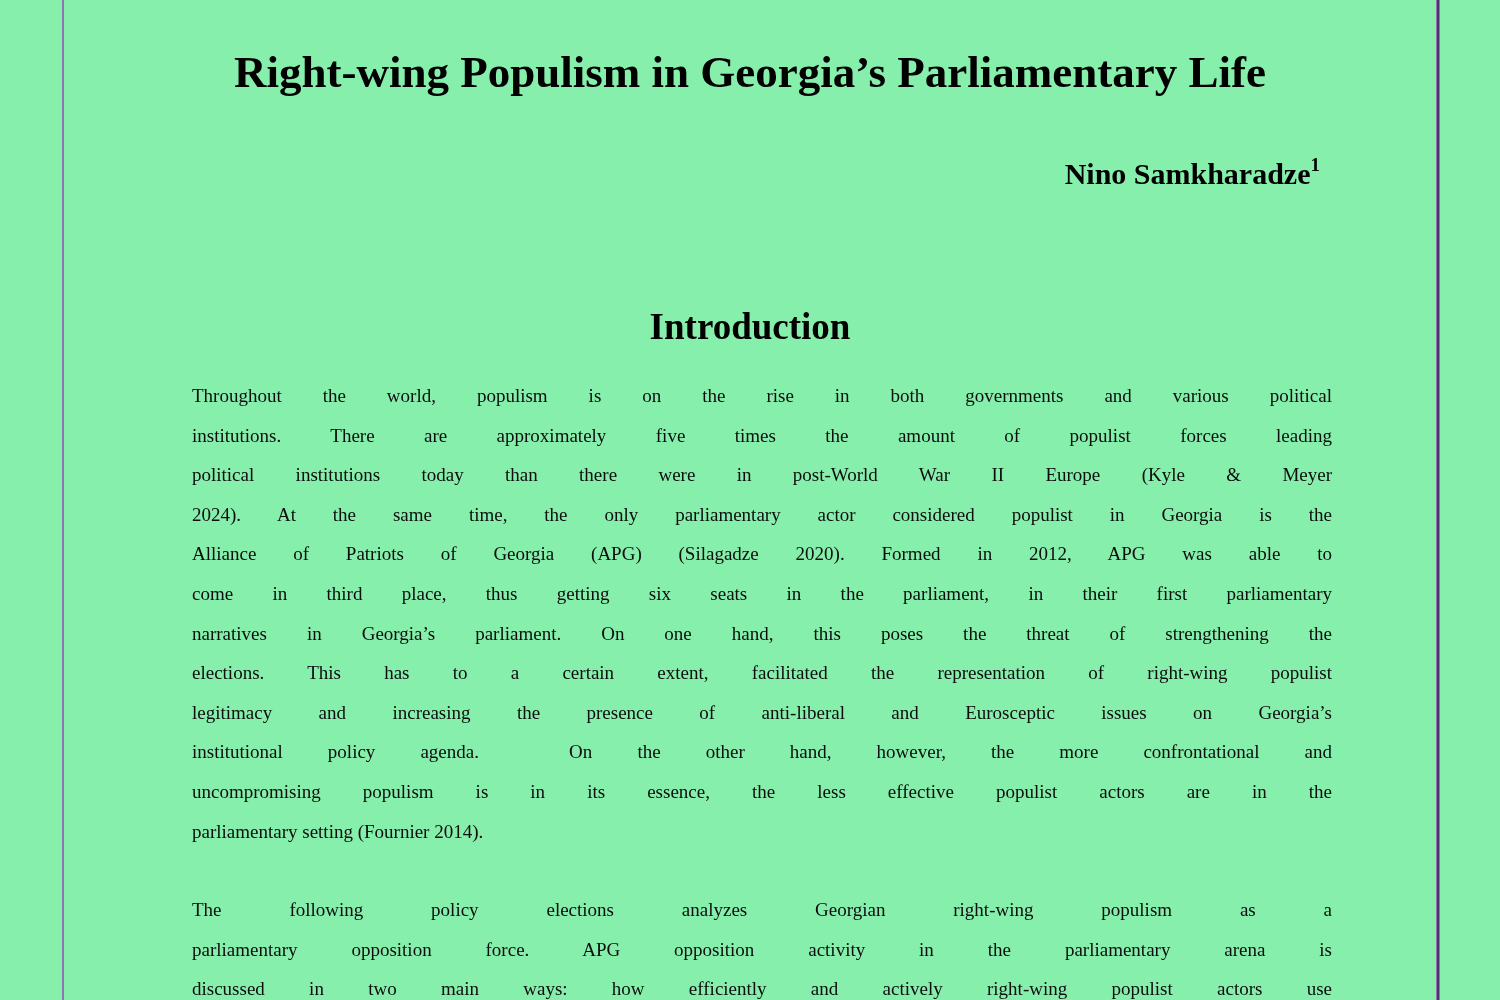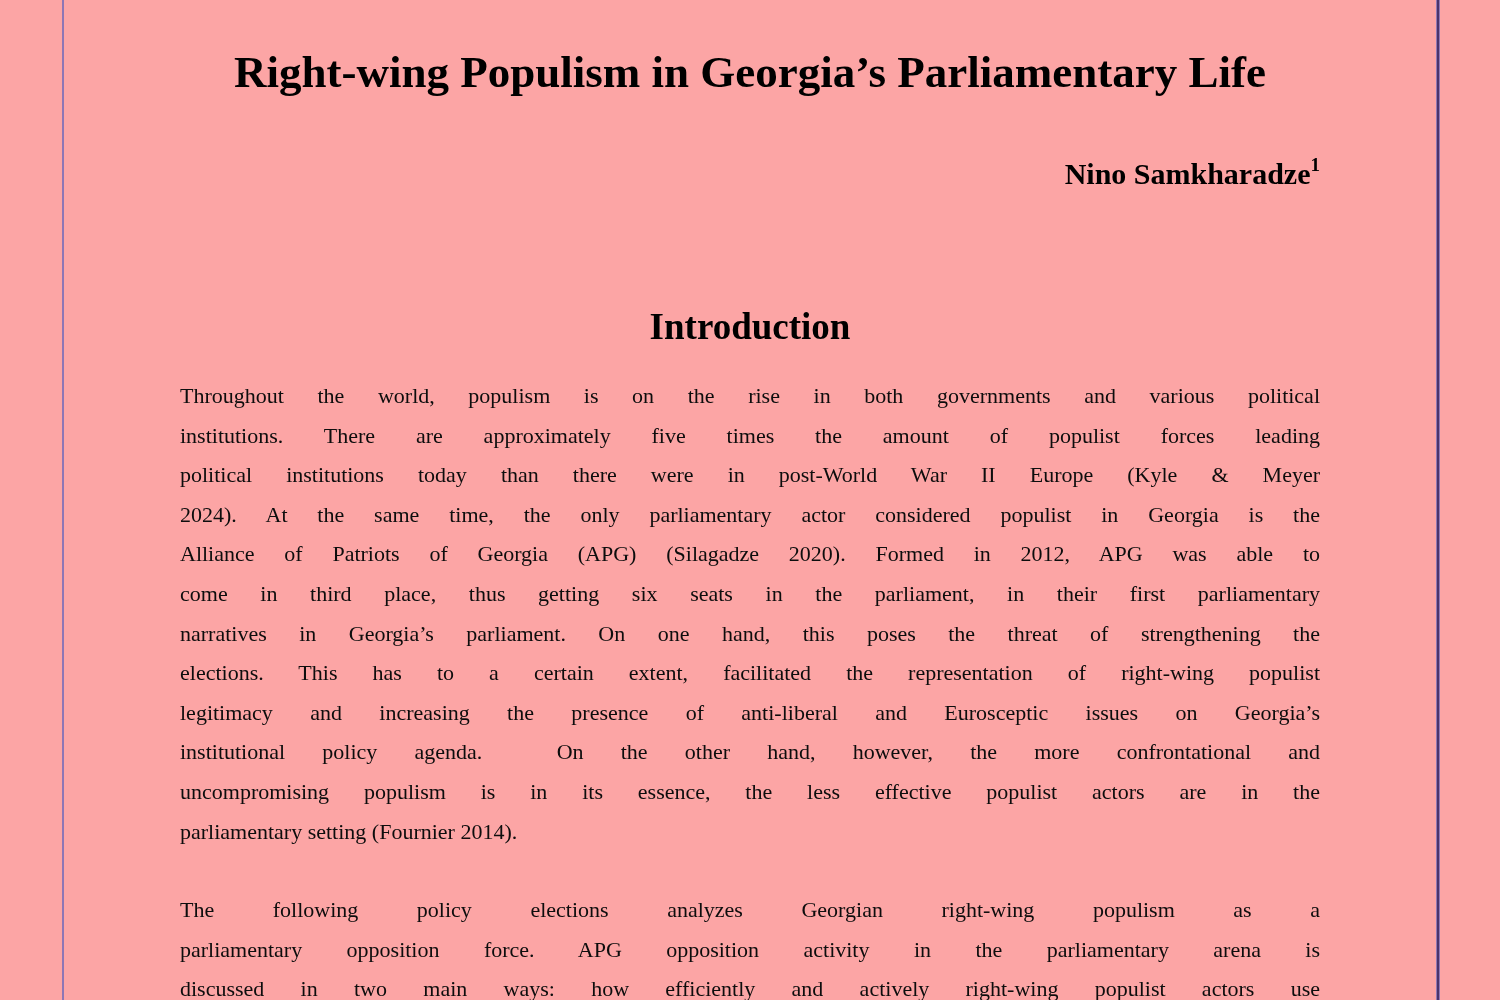--- a/index.html
+++ b/index.html
@@ -3,21 +3,21 @@
 <meta charset="utf-8">
 <style>
   html, body {
     margin: 0;
     padding: 0;
   }
   .canvas {
     position: relative;
     width: 1500px;
     height: 1000px;
-    background: #fca5a5;
+    background: #86efac;
     overflow: hidden;
     font-family: "Liberation Serif", serif;
     color: #111111;
   }
   .page-rule-left {
     position: absolute;
     top: 0;
     left: 62px;
     width: 2px;
     height: 1000px;
@@ -67,23 +67,23 @@
     width: 1140px;
     top: 276px;
     text-align: center;
     font-size: 37px;
     font-weight: bold;
     line-height: 1.1;
     color: #000000;
   }
   .body-para {
     position: absolute;
-    left: 180px;
+    left: 192px;
     width: 1140px;
-    font-size: 22px;
+    font-size: 19px;
     color: #0d0d0d;
   }
   .para-1 { top: 376px; }
   .para-2 { top: 890px; }
   .tline {
     height: 39.6px;
     line-height: 39.6px;
     text-align: justify;
     text-align-last: justify;
     overflow: visible;

